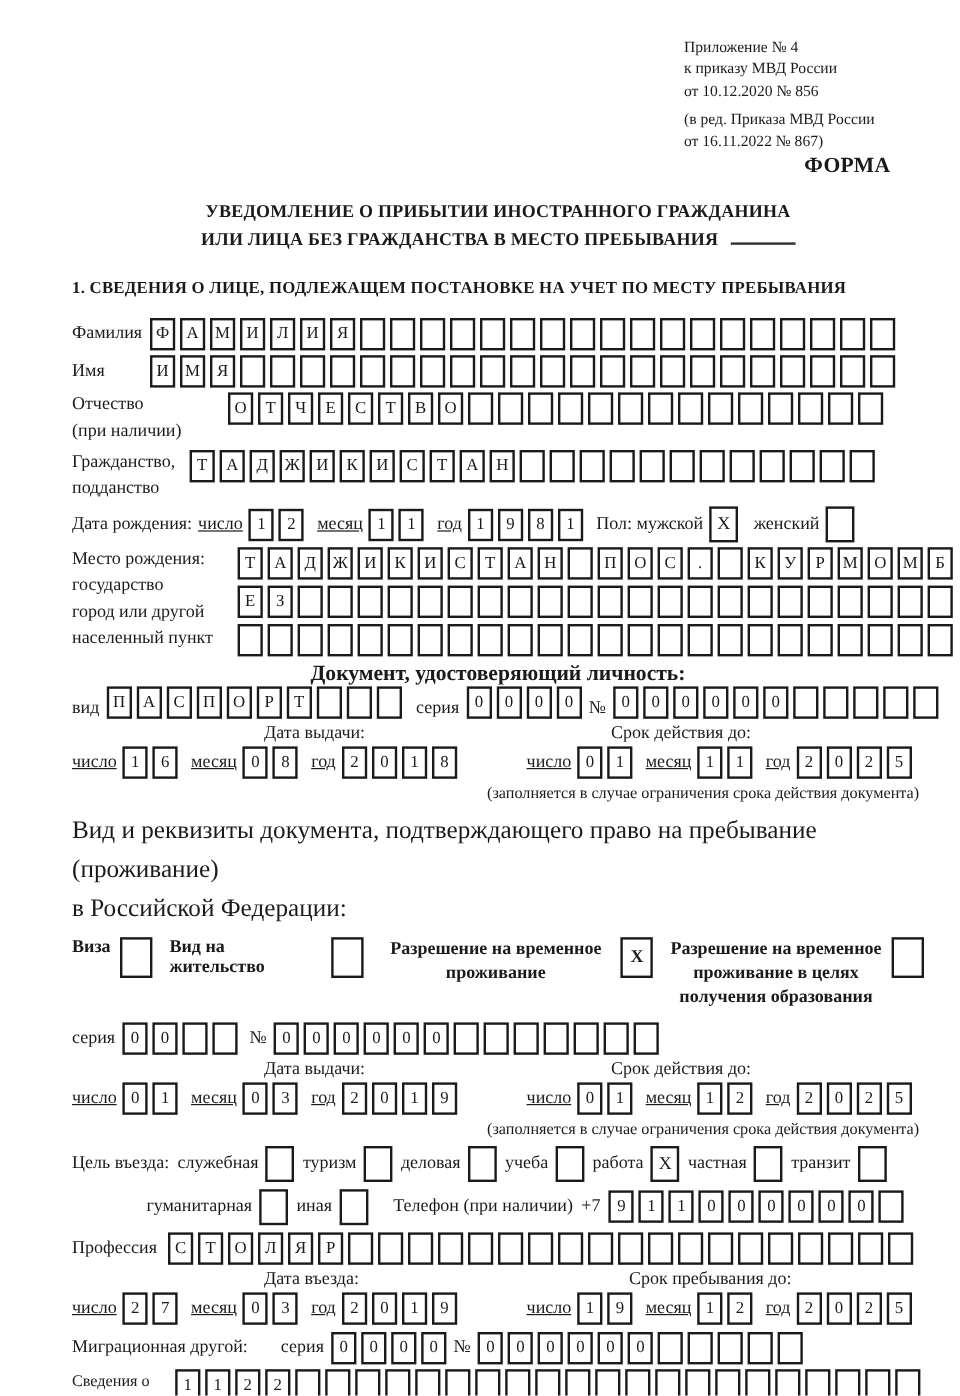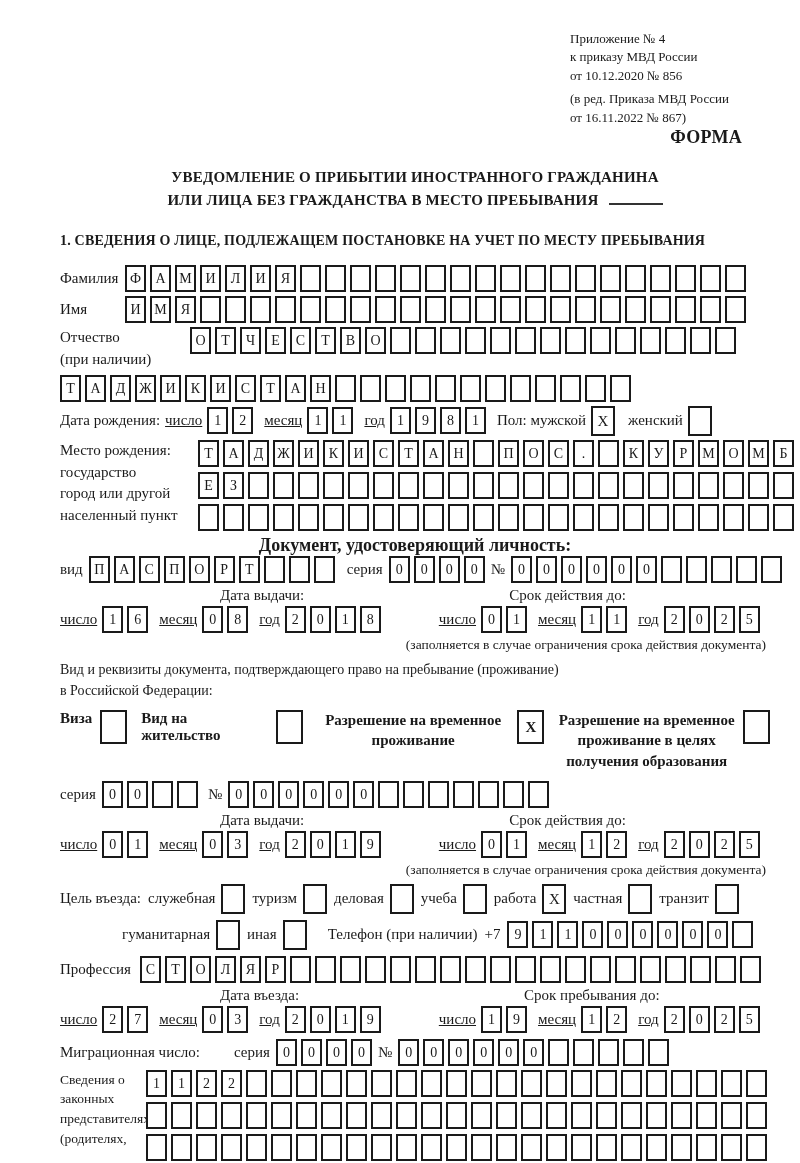--- a/index.html
+++ b/index.html
@@ -30,21 +30,21 @@
   .dhead{display:flex;font-size:15px;margin-bottom:2px;}
   .dh1{margin-left:160px;}
   .dh2{margin-left:205px;}
   .dh2b{margin-left:225px;}
   .dgroup{display:inline-flex;align-items:center;gap:5px;}
   .dgroup .dlbl{margin-left:6px;text-decoration:underline;}
   .dgroup .dlbl:first-child{margin-left:0;}
   .dright{margin-left:58px;}
   .note{ text-align:right;font-size:13.5px;margin:2px 0 6px 0;padding-right:4px;}
   .dochead{text-align:center;font-weight:bold;font-size:18px;margin:4px 0 0 0;}
-  .intro{font-size:14px;line-height:1.55;}
+  .intro{font-size:21px;line-height:1.55;}
   
   .optrow{display:flex;align-items:flex-start;margin:8px 0 10px 0;gap:14px;font-weight:bold;}
   .opt{display:inline-flex;align-items:flex-start;gap:8px;}
   .opttext{text-align:center;line-height:1.35;}
   .optw190{max-width:196px;} .optw175{max-width:180px;}
   
   .purprow{display:flex;align-items:center;gap:7px;margin-bottom:6px;flex-wrap:nowrap;}
   .pitem{display:inline-flex;align-items:center;gap:6px;white-space:nowrap;}
   .indent65{margin-left:62px;}
   .phonelbl{margin-left:14px;}
@@ -164,20 +164,24 @@
           <span class="cell"></span>
           <span class="cell"></span>
           <span class="cell"></span>
           <span class="cell"></span>
           <span class="cell"></span>
           <span class="cell"></span>
         </div>
     </div>
 
     <div class="frow top">
+      <div class="flabel w98 lblcol">
+        <div>Гражданство,</div>
+        <div>подданство</div>
+      </div>
       <div class="cells">
           <span class="cell">Т</span>
           <span class="cell">А</span>
           <span class="cell">Д</span>
           <span class="cell">Ж</span>
           <span class="cell">И</span>
           <span class="cell">К</span>
           <span class="cell">И</span>
           <span class="cell">С</span>
           <span class="cell">Т</span>
@@ -309,21 +313,21 @@
             <span class="cell"></span>
             <span class="cell"></span>
             <span class="cell"></span>
             <span class="cell"></span>
           </div>
       </div>
     </div>
 
     <div class="dochead">Документ, удостоверяющий личность:</div>
 
-    <div class="frow" style="gap:6px;">
+    <div class="frow" style="gap:6px;align-items:flex-end;">
       <span style="width:42px;">вид</span>
       <span class="cells">
           <span class="cell">П</span>
           <span class="cell">А</span>
           <span class="cell">С</span>
           <span class="cell">П</span>
           <span class="cell">О</span>
           <span class="cell">Р</span>
           <span class="cell">Т</span>
           <span class="cell"></span>
@@ -622,21 +626,21 @@
         <span class="cells">
             <span class="cell">2</span>
             <span class="cell">0</span>
             <span class="cell">2</span>
             <span class="cell">5</span>
           </span>
       </span>
     </div>
 
     <div class="frow" style="gap:6px;margin-top:6px;">
-      <span style="width:168px;">Миграционная число:</span>
+      <span style="width:168px;">Миграционная другой:</span>
       <span>серия</span>
       <span class="cells">
           <span class="cell">0</span>
           <span class="cell">0</span>
           <span class="cell">0</span>
           <span class="cell">0</span>
         </span>
       <span>№</span>
       <span class="cells">
           <span class="cell">0</span>

